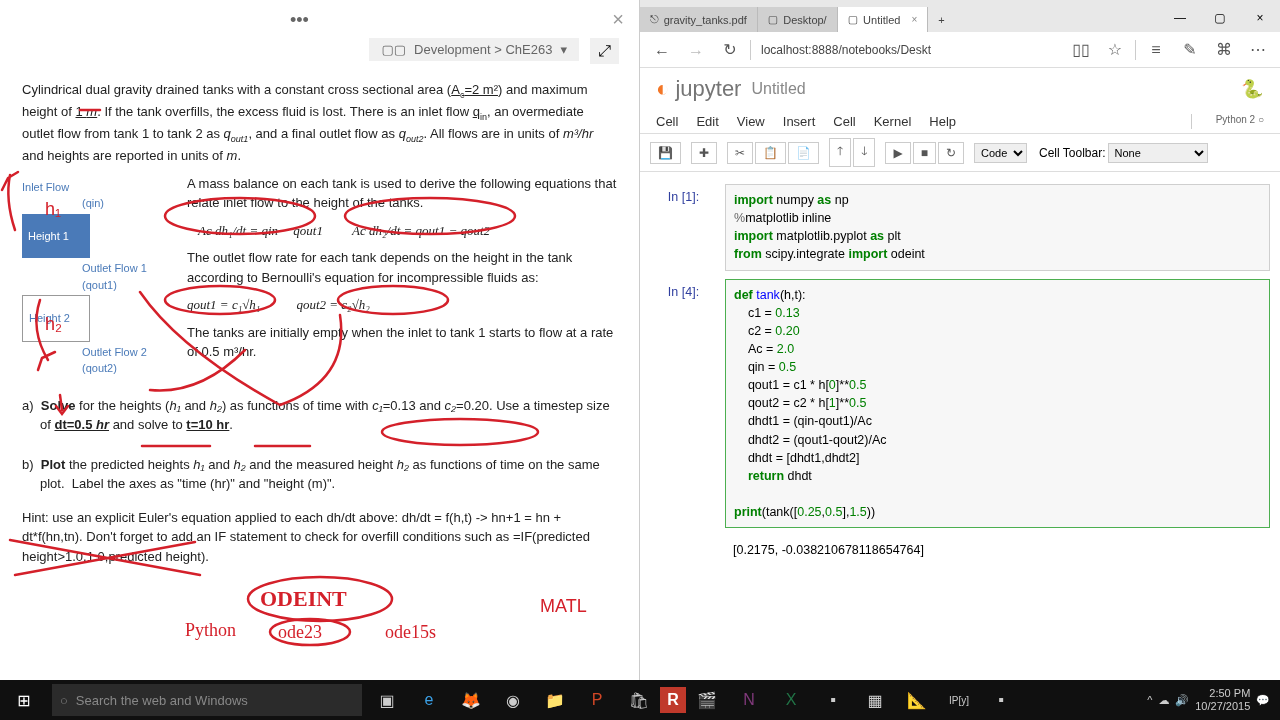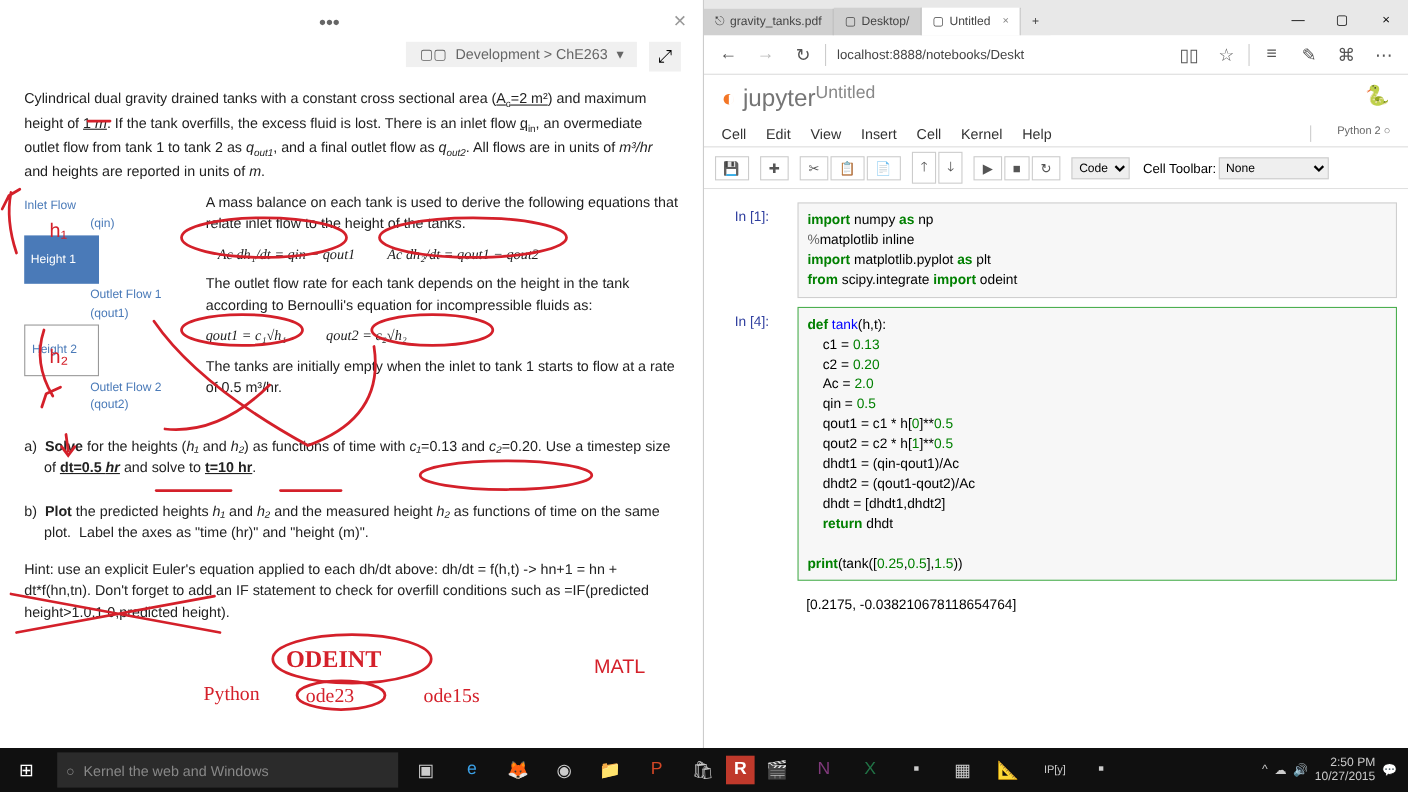--- a/index.html
+++ b/index.html
@@ -22,21 +22,21 @@
 .sub{font-size:9px;vertical-align:sub}
 .browser-tabs{height:32px;background:#e8e8e8;display:flex;align-items:flex-end}
 .tab{padding:6px 10px;font-size:11px;background:#d0d0d0;border-right:1px solid #bbb;display:flex;align-items:center;gap:5px;color:#444}
 .tab.active{background:#fff}
 .tab-close{font-size:10px;color:#888;margin-left:6px}
 .win-controls{margin-left:auto;display:flex}
 .win-btn{width:40px;height:28px;display:flex;align-items:center;justify-content:center;font-size:12px;cursor:pointer}
 .addr-bar{height:36px;display:flex;align-items:center;padding:0 8px;gap:6px;border-bottom:1px solid #ddd}
 .nav-icon{width:28px;height:28px;display:flex;align-items:center;justify-content:center;font-size:16px;color:#555;cursor:pointer}
 .url{flex:1;font-size:12px;color:#444;padding:4px}
-.jupyter-head{padding:8px 16px;display:flex;align-items:flex-start;}
+.jupyter-head{padding:8px 16px;display:flex;align-items:center;gap:10px}
 .jlogo{font-size:22px;color:#757575;font-weight:400}
 .jlogo .orange{color:#f37626}
 .notebook-name{font-size:16px;color:#888}
 .py-icon{margin-left:auto;font-size:18px}
 .menubar{padding:4px 16px;display:flex;gap:18px;font-size:13px;color:#333;border-bottom:1px solid #ddd}
 .menubar span{cursor:pointer}
 .kernel-ind{margin-left:auto;font-size:10px;color:#666;border-left:1px solid #ccc;padding-left:24px}
 .toolbar{padding:4px 10px;display:flex;align-items:center;gap:2px;border-bottom:1px solid #ddd;font-size:12px}
 .tbtn{border:1px solid #ccc;padding:3px 7px;background:#fff;cursor:pointer;font-size:12px;color:#555}
 .tsep{width:6px}
@@ -220,21 +220,21 @@
      <div class="cell">
        <div class="prompt"></div>
        <div class="cell-output">[0.2175, -0.038210678118654764]</div>
      </div>
    </div>
  </div>
 </div>
 
 <div class="taskbar">
   <div class="start">⊞</div>
-  <div class="search">○ <span>Kernel the web and Windows</span></div>
+  <div class="search">○ <span>Search the web and Windows</span></div>
   <div class="tbicon">▣</div>
   <div class="tbicon" style="color:#3ba0e6">e</div>
   <div class="tbicon">🦊</div>
   <div class="tbicon">◉</div>
   <div class="tbicon">📁</div>
   <div class="tbicon" style="color:#d24726">P</div>
   <div class="tbicon">🛍</div>
   <div class="tbicon" style="background:#c0392b;color:#fff;width:26px;height:26px;font-weight:bold">R</div>
   <div class="tbicon">🎬</div>
   <div class="tbicon" style="color:#80397b">N</div>

